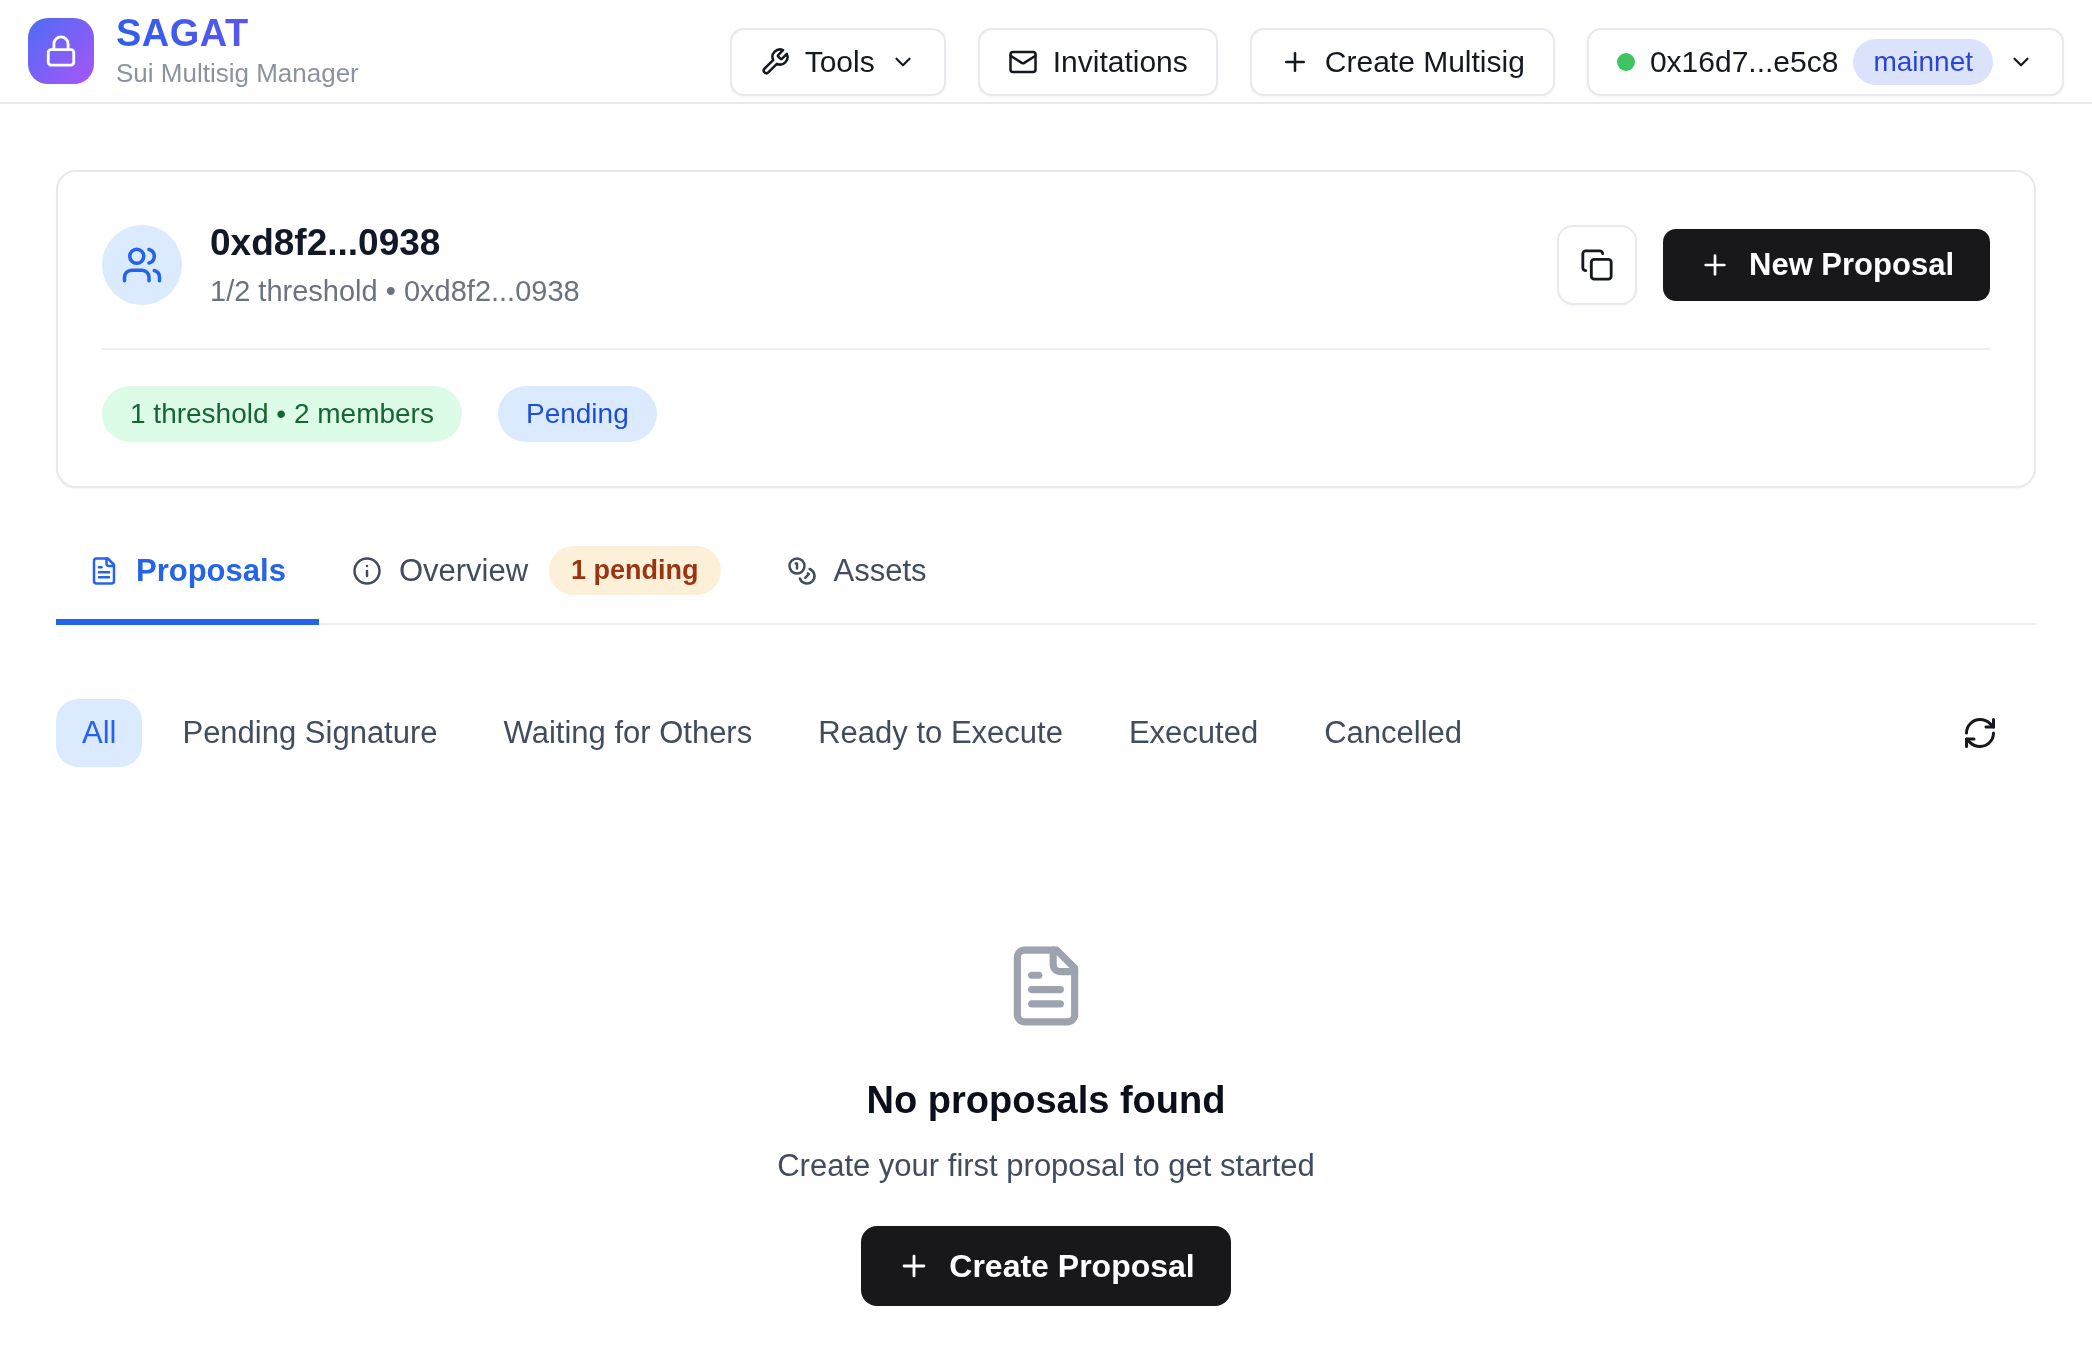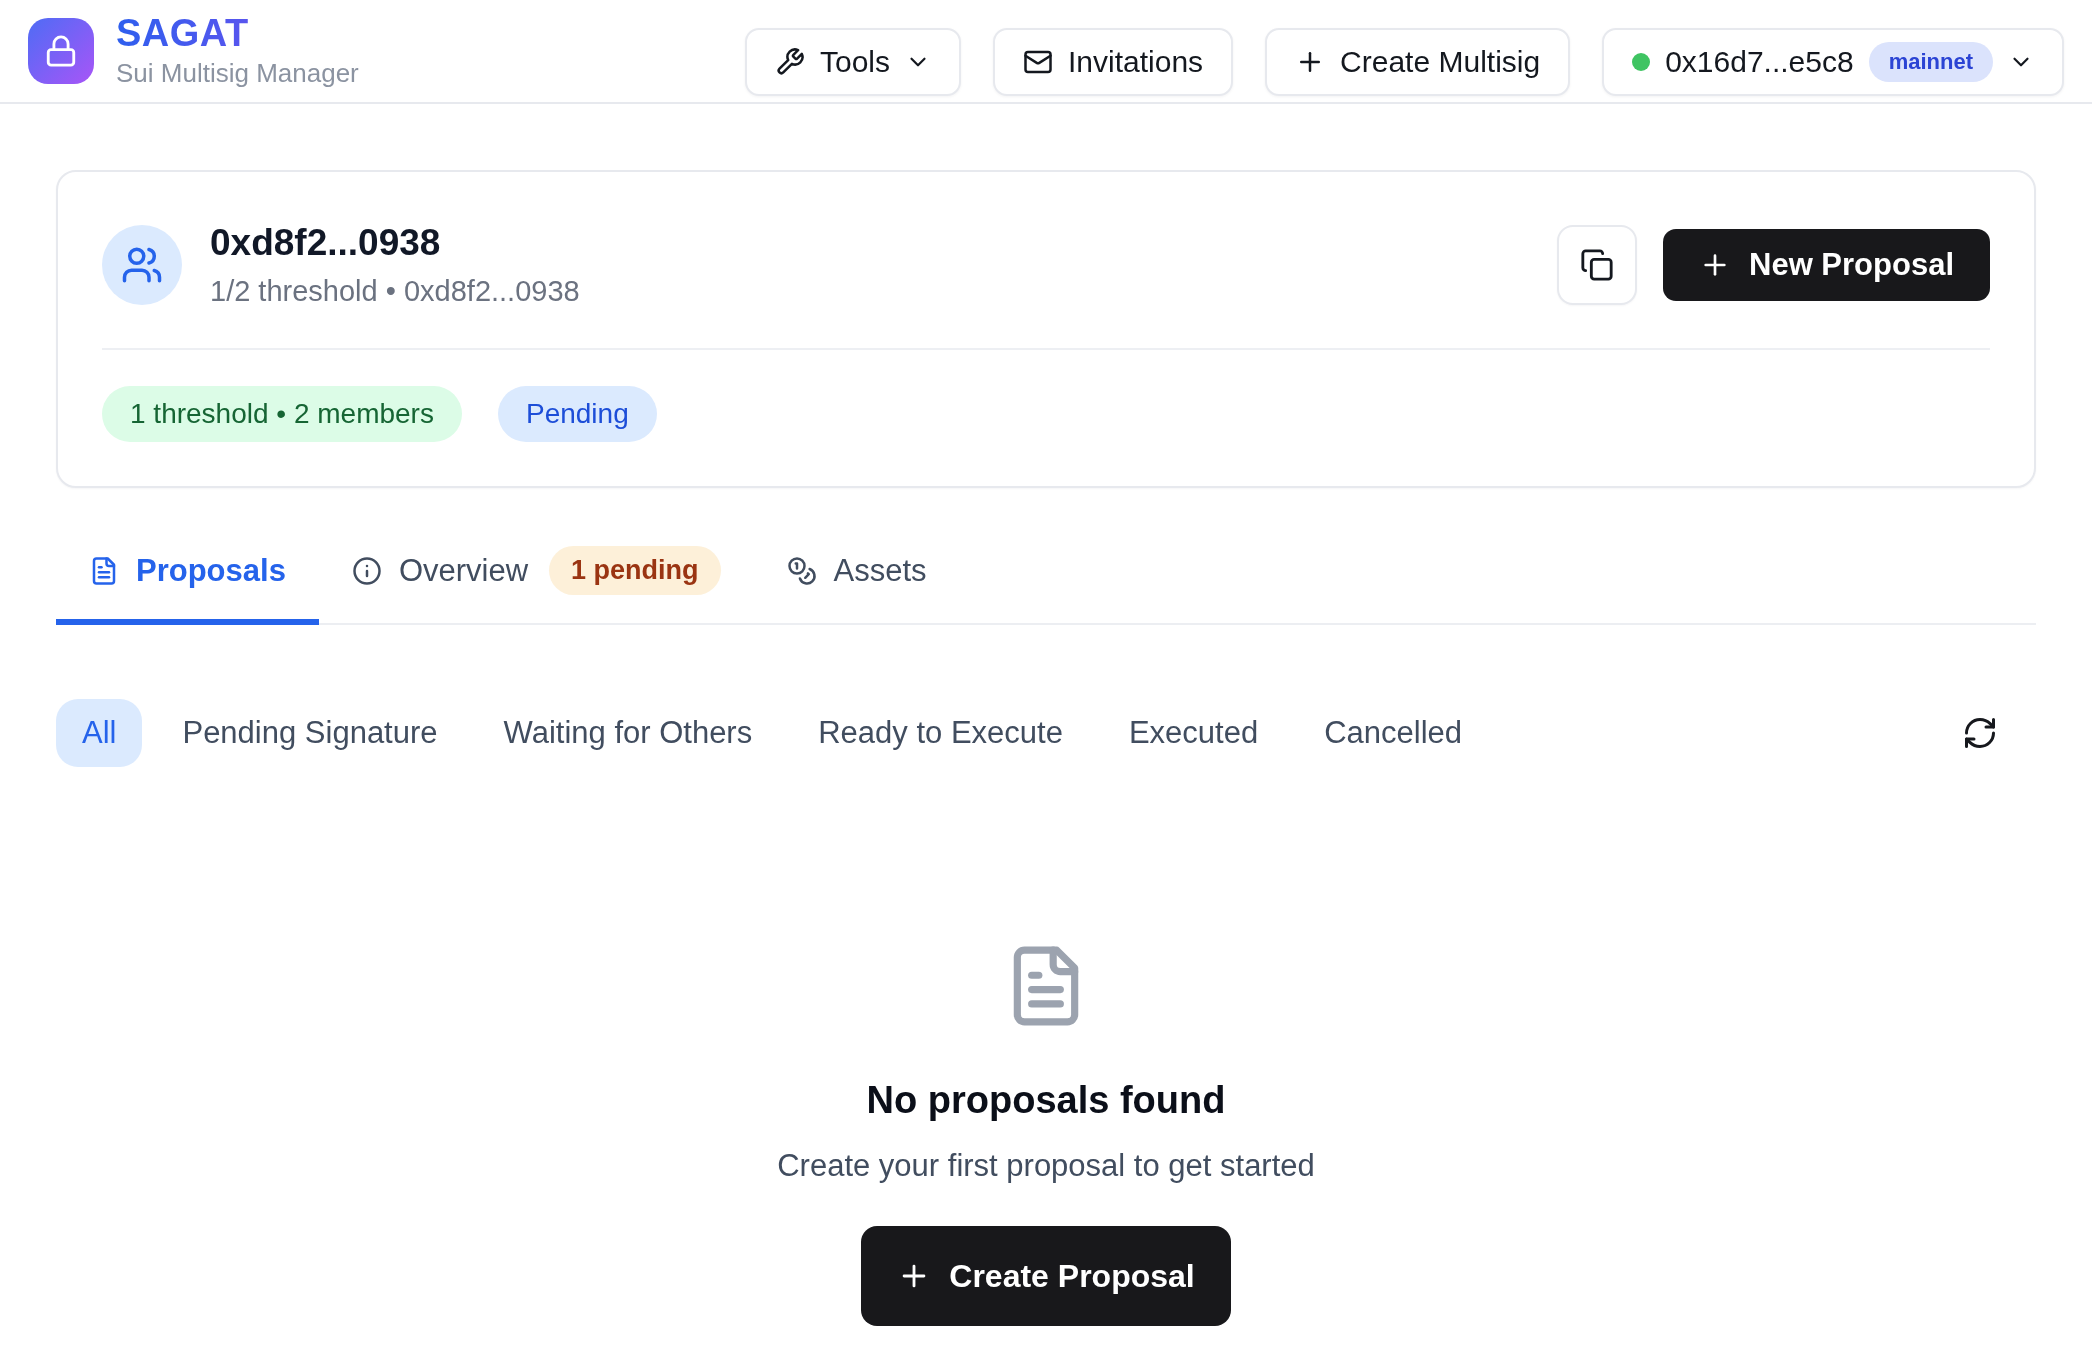--- a/index.html
+++ b/index.html
@@ -36,21 +36,21 @@
   .hbtn{
     display:inline-flex;align-items:center;gap:15px;height:68px;padding:0 28px;
     background:#fff;border:2px solid var(--border,#e7e9ee);border-radius:14px;
     font-family:inherit;font-size:30px;font-weight:500;color:#14181f;
     box-shadow:0 1px 3px rgba(16,24,40,.05);cursor:pointer;white-space:nowrap;margin-top:22px;
   }
   .wallet-dot{width:18px;height:18px;border-radius:50%;background:var(--green-dot,#3fc462);flex:none;}
   .wallet-address{font-weight:400;}
   .network-badge{
     background:var(--network-badge-bg,#dbe3fc);color:var(--network-badge-text,#2b44d4);
-    font-size:22px;font-weight:700;padding:7px 20px;border-radius:999px;
+    font-size:28px;font-weight:400;padding:7px 20px;border-radius:999px;
   }
 
   
   main{width:1980px;margin:12px auto;}
 
   .multisig-card{
     margin-top:66px;border:2px solid var(--border,#e7e9ee);border-radius:20px;
     padding:50px 44px 44px;box-shadow:0 1px 2px rgba(16,24,40,.04);background:#fff;
   }
   .card-top{display:flex;align-items:center;gap:28px;}
@@ -101,21 +101,21 @@
   .refresh-btn{
     margin-left:auto;margin-right:32px;background:none;border:none;color:#16181d;
     cursor:pointer;padding:6px;display:flex;align-items:center;justify-content:center;
   }
 
   
   .empty-state{display:flex;flex-direction:column;align-items:center;margin-top:176px;text-align:center;}
   .empty-icon{color:var(--icon-gray,#9ca3af);}
   .empty-title{font-size:38px;font-weight:700;color:#0b0f19;margin:50px 0 0;}
   .empty-subtitle{font-size:31px;color:#414d5f;margin:26px 0 0;}
-  .empty-cta{margin-top:42px;height:100px;border-radius:16px;font-size:32px;padding:0 36px;}
+  .empty-cta{margin-top:42px;height:80px;border-radius:16px;font-size:32px;padding:0 36px;}
 </style>
 </head>
 <body>
 
 <header>
   <div class="brand">
     <div class="logo">
       <svg class="icn" width="34" height="34" viewBox="0 0 24 24" stroke-width="2.2">
         <rect width="18" height="11" x="3" y="11" rx="2" ry="2"></rect>
           <path d="M7 11V7a5 5 0 0 1 10 0v4"></path>

